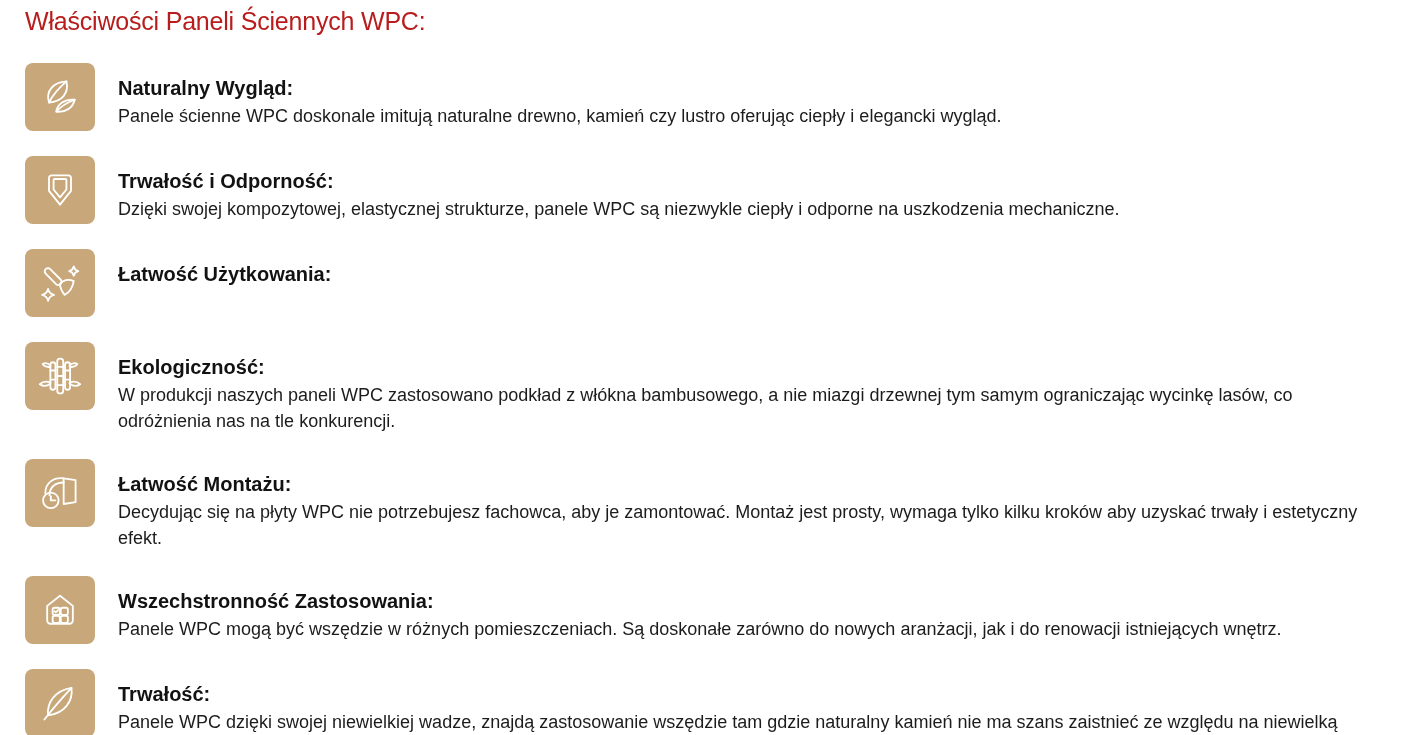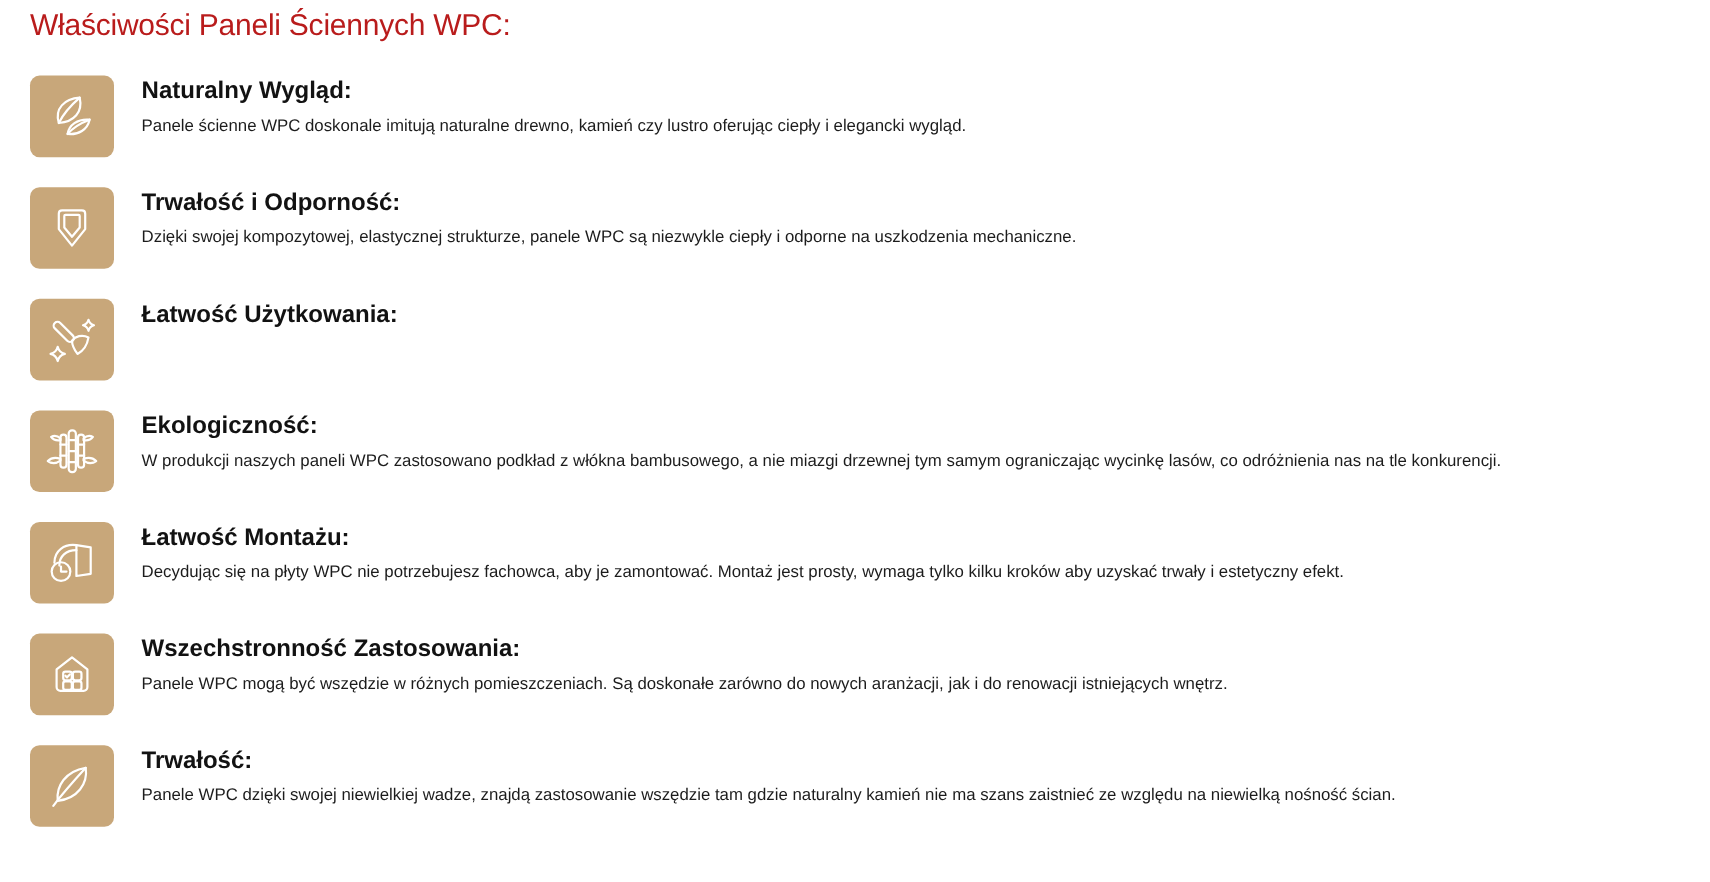--- a/index.html
+++ b/index.html
@@ -51,24 +51,24 @@
   }
   .feature-text {
     padding-top: 0;
     max-width: 1270px;
   }
   .feature-heading {
     font-size: 20px;
     font-weight: 700;
     line-height: 27px;
     color: #121212;
-    margin: 0 0 1px 0;
+    margin: 12px 0 1px 0;
   }
   .feature-desc {
-    font-size: 14px;
+    font-size: 18px;
     line-height: 26px;
     color: #1c1c1c;
     margin: 0;
   }
 </style>
 </head>
 <body>
 
 <div class="page">
   <h2 class="page-title">Właściwości Paneli Ściennych WPC:</h2>

